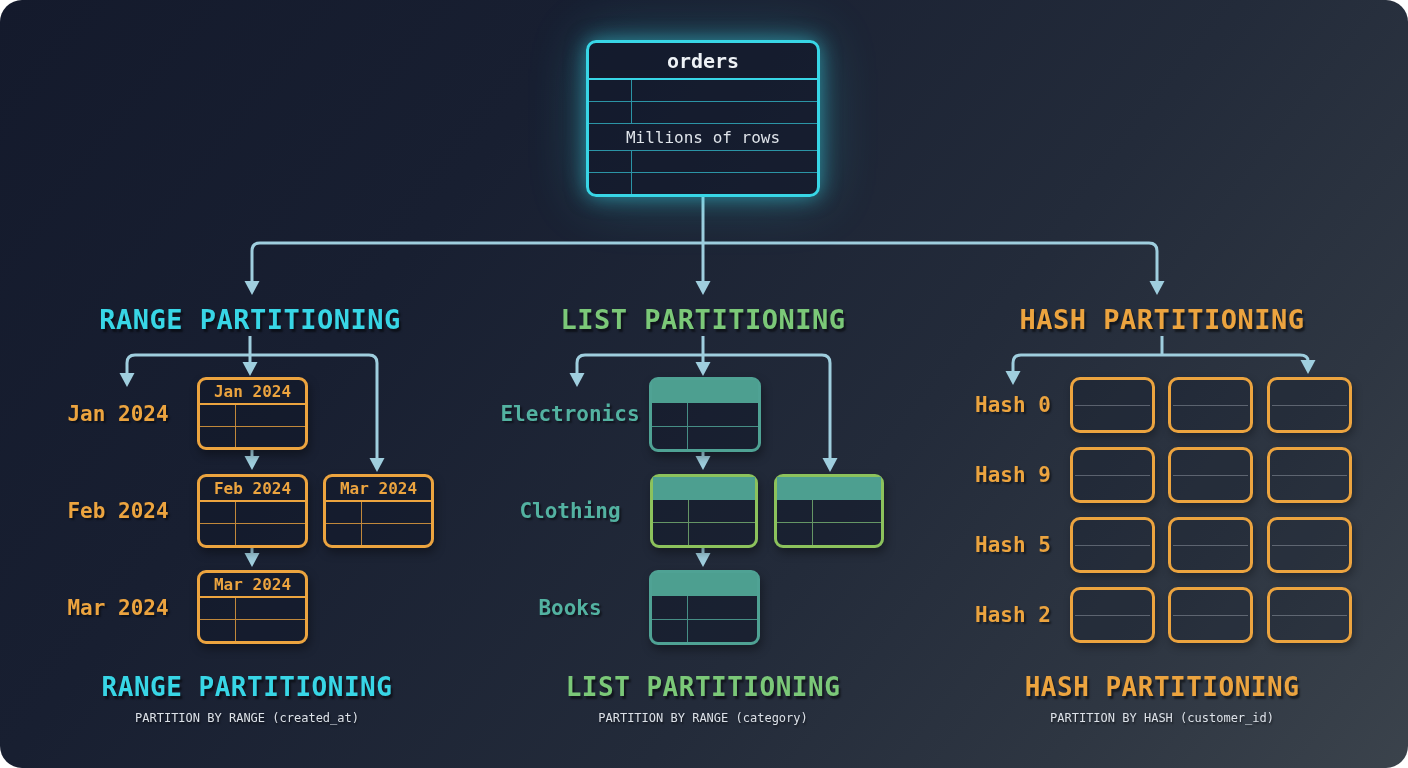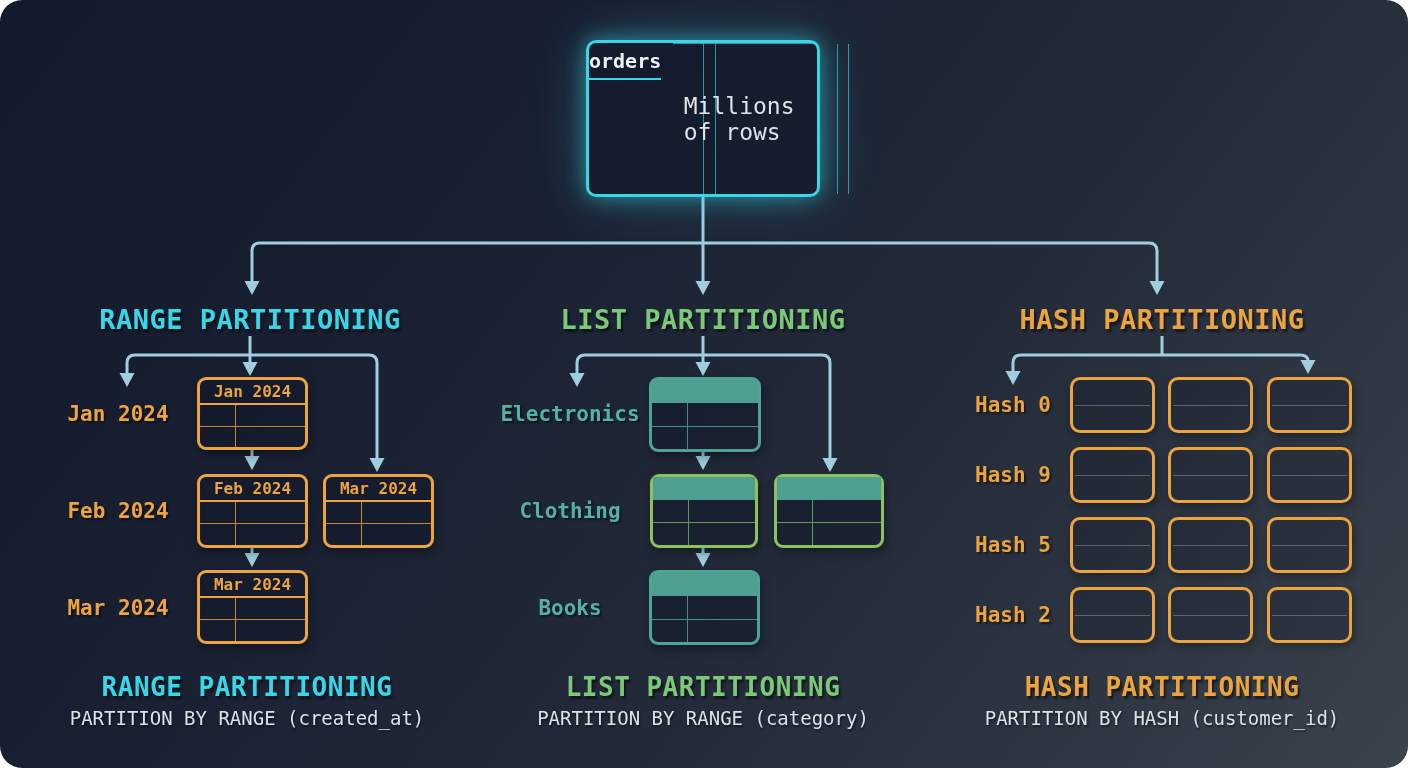--- a/index.html
+++ b/index.html
@@ -12,36 +12,36 @@
     font-family:"DejaVu Sans Mono","Liberation Mono",monospace;
   }
   .connectors{position:absolute;left:0;top:0;pointer-events:none;}
 
   
   .orders{
     position:absolute;left:586px;top:40px;width:234px;height:157px;
     border:3px solid #38d6e6;border-radius:10px;
     background:rgba(17,24,42,.55);
     box-shadow:0 0 20px rgba(56,214,230,.55),0 0 55px rgba(56,214,230,.28);
-    display:flex;flex-direction:row;box-sizing:border-box;
+    display:flex;flex-direction:column;box-sizing:border-box;
   }
   .orders-header{
     height:35px;flex:0 0 35px;display:flex;align-items:center;justify-content:center;
     color:#eef2f6;font-size:20px;font-weight:bold;
     border-bottom:2px solid #38d6e6;
   }
   .orders-row{flex:1;position:relative;border-top:1px solid rgba(56,214,230,.65);}
   .orders-row:nth-child(2){border-top:none;}
   .orders-row.cells::before{
     content:"";position:absolute;left:42px;top:0;bottom:0;
     border-left:1px solid rgba(56,214,230,.65);
   }
   .orders-row.note{
     flex:0 0 26px;display:flex;align-items:center;justify-content:center;
-    color:#dfe4ea;font-size:23px;
+    color:#dfe4ea;font-size:16px;
   }
 
   
   .heading{
     position:absolute;width:400px;height:32px;top:303px;
     display:flex;align-items:center;justify-content:center;
     font-size:27px;font-weight:bold;letter-spacing:.5px;
     text-shadow:2px 3px 2px rgba(0,0,0,.5);
   }
   .heading.range{left:50px;color:#38d6e6;}
@@ -100,21 +100,21 @@
   
   .cap-title{
     position:absolute;width:400px;height:30px;top:672px;
     display:flex;align-items:center;justify-content:center;
     font-size:26px;font-weight:bold;letter-spacing:.5px;
     text-shadow:2px 3px 2px rgba(0,0,0,.5);
   }
   .cap-code{
     position:absolute;width:440px;height:26px;top:705px;
     display:flex;align-items:center;justify-content:center;
-    font-size:19px;color:#dce1e8;
+    font-size:12px;color:#dce1e8;
     text-shadow:1px 2px 2px rgba(0,0,0,.45);
   }
   .cap-title.range{left:47px;color:#38d6e6;}
   .cap-code.range{left:27px;}
   .cap-title.list{left:503px;color:#7bc878;}
   .cap-code.list{left:483px;}
   .cap-title.hash{left:962px;color:#eca43f;}
   .cap-code.hash{left:942px;}
 </style>
 </head>

